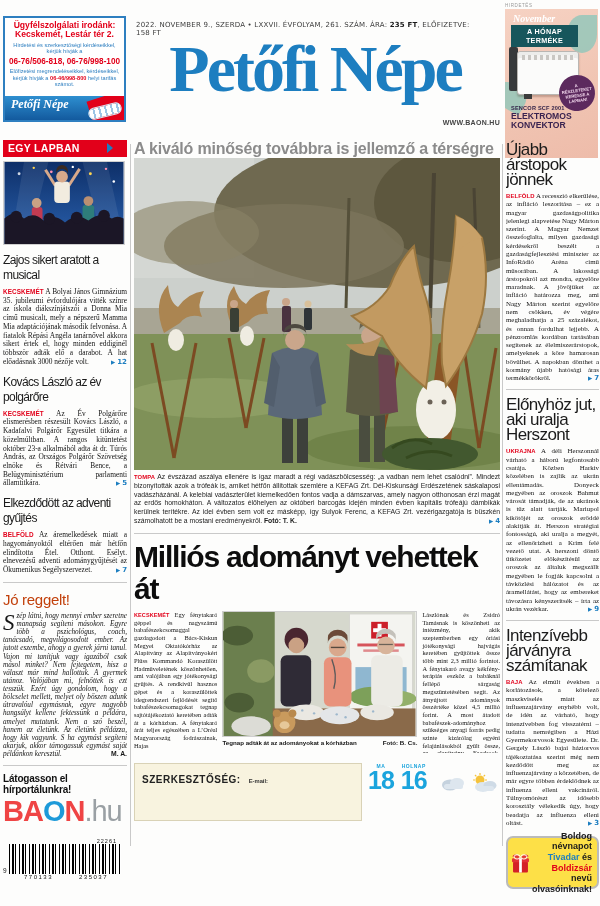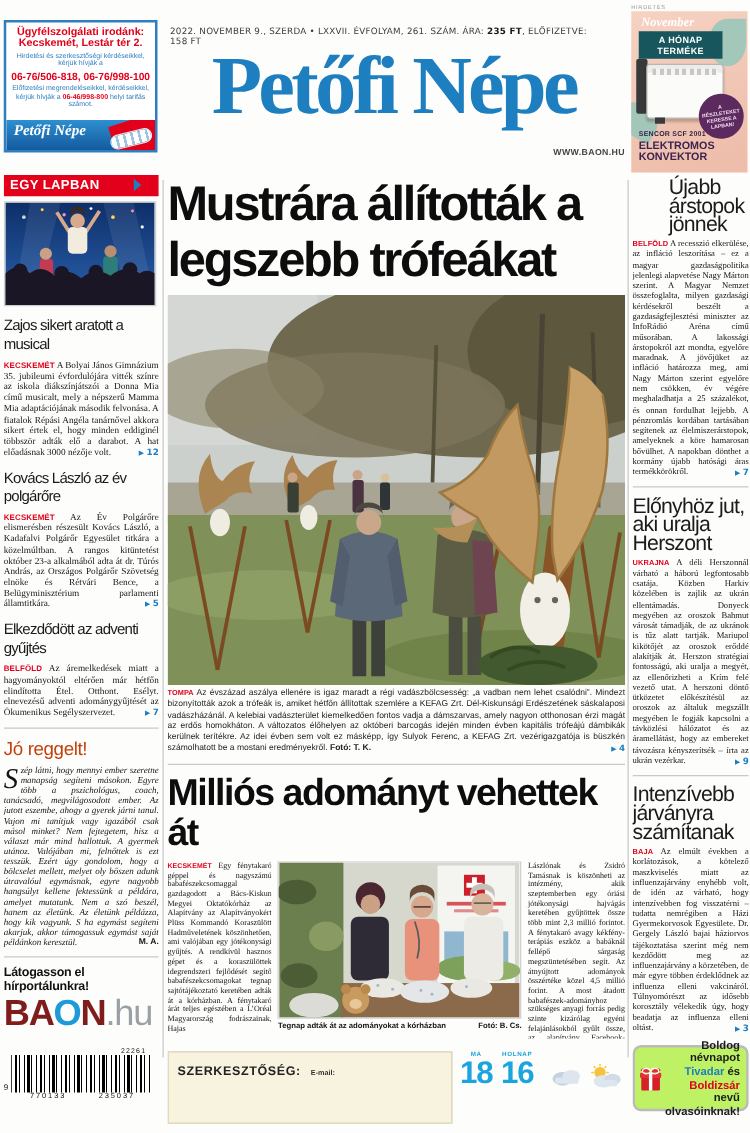--- a/index.html
+++ b/index.html
@@ -51,21 +51,21 @@
   .sv-logo .sv-roll {
     position:absolute; right:2px; bottom:3px; width:34px; height:12px; border-radius:6px;
     background:repeating-linear-gradient(90deg,#fff 0 4px,#9cc4e4 4px 6px);
     transform:rotate(-14deg); border:1px solid #d8e6f2;
   }
 
   
   #ad-box { position:absolute; left:505px; top:3px; width:93px; height:137px; }
   #ad-box .ad-label { font-size:4.5px; color:#999; letter-spacing:.6px; }
   #ad-box .ad-body {
-    position:relative; margin-top:1px; height:129px; overflow:hidden;
+    position:relative; margin-top:1px; height:149px; overflow:hidden;
     background:linear-gradient(160deg,#f6d2c3 0%,#f0c4b2 60%,#eebcaa 100%);
   }
   .ad-leaf { position:absolute; border-radius:50% 0 50% 50%; background:#8fc7ba; opacity:.8; }
   .ad-script {
     position:relative; color:#fff; font-family:"Liberation Serif",serif; font-style:italic;
     font-weight:700; font-size:10px; padding:4px 0 0 8px;
   }
   .ad-banner {
     position:relative; background:#17565c; color:#fff; font-weight:700; font-size:7.2px;
     letter-spacing:.3px; padding:2px 4px; margin:1px 20px 0 6px; text-align:center;
@@ -128,21 +128,21 @@
   .photo-frame { border:1px solid #cfcfcf; display:block; }
 
   
   .op-title { color:#c2410c; font-size:15px; font-weight:400; letter-spacing:-.3px; margin:8px 0 4px; }
   .op-text { font-family:"Liberation Serif",serif; font-style:italic; font-size:7.2px; line-height:1.13; text-align:justify; }
   .op-drop { float:left; font-size:23px; line-height:17px; padding:2px 2px 0 0; font-style:italic; }
   .op-author { float:right; font-weight:700; font-style:normal; font-family:"Liberation Sans",sans-serif; font-size:6.8px; }
 
   .portal-line { font-weight:700; font-size:10px; margin:7px 0 2px; color:#111; letter-spacing:-.2px; }
   .baon-logo { font-weight:700; font-size:29px; letter-spacing:-1px; line-height:1; }
-  .baon-logo .lg-k { color:#7f1d1d; }
+  .baon-logo .lg-k { color:#ef4444; }
   .baon-logo .lg-o { color:#1d9ad9; }
   .baon-logo .lg-hu { color:#9aa0a4; font-weight:400; }
 
   .barcode { margin-top:12px; width:118px; position:relative; }
   .barcode .bc-top { text-align:right; font-size:5.5px; letter-spacing:1px; padding-right:4px; }
   .barcode .bc-row { display:flex; align-items:flex-end; }
   .barcode .bc-9 { font-size:6.5px; padding:0 2px 0 0; }
   .barcode .bc-bars {
     flex:1; height:30px;
     background:repeating-linear-gradient(90deg,#000 0 1px,#fff 1px 3px,#000 3px 5px,#fff 5px 6px,#000 6px 7px,#fff 7px 10px);
@@ -174,21 +174,21 @@
 
   .weather { width:130px; position:relative; }
   .wx-top { display:flex; align-items:flex-end; gap:7px; }
   .wx-cell { text-align:center; }
   .wx-label { font-size:5px; font-weight:700; color:#1ba4dd; letter-spacing:.5px; }
   .wx-temp { font-size:25px; font-weight:700; color:#1ba4dd; line-height:.95; letter-spacing:-1px; }
   .wx-icons { margin-left:auto; display:flex; gap:4px; align-items:center; }
 
   
   .nameday {
-    margin-top:9px; border:2px solid #bbb; border-radius:7px; background:#bef264;
+    margin-top:9px; border:2px solid #bbb; border-radius:7px; background:#fde047;
     padding:4px 5px 4px 3px; display:flex; align-items:center; gap:2px; height:53px;
   }
   .nd-text { text-align:right; font-size:9px; font-weight:700; line-height:1.18; color:#1b1b1b; flex:1; }
   .nd-n1 { color:#1d7ec0; }
   .nd-n2 { color:#e2001a; }
 </style>
 </head>
 <body>
 
 <div id="service-box">
@@ -290,21 +290,21 @@
       <div class="bc-bars"></div>
     </div>
     <div class="bc-nums">
         <span>770133</span>
         <span>235037</span>
       </div>
   </div>
 </div>
 
 <div id="col-center">
-  <h1 class="mainhead">Mustrára állították a legszebb trófeákat</h1>
+  <div class="kicker1">A kiváló minőség továbbra is jellemző a térségre</div>
 
   <svg width="366" height="312" viewBox="0 0 366 312" style="display:block;">
     <rect width="366" height="200" fill="#ccd0cc"></rect>
     <rect x="0" y="0" width="120" height="120" fill="#d4d7d3"></rect>
     <ellipse cx="250" cy="55" rx="170" ry="75" fill="#6f6950"></ellipse>
     <ellipse cx="330" cy="45" rx="90" ry="60" fill="#5d573e"></ellipse>
     <ellipse cx="150" cy="88" rx="120" ry="42" fill="#7b745a" opacity=".85"></ellipse>
     <ellipse cx="55" cy="75" rx="70" ry="32" fill="#8a8468" opacity=".6"></ellipse>
     <line x1="300" y1="15" x2="296" y2="160" stroke="#4a4434" stroke-width="4"></line>
     <line x1="340" y1="30" x2="345" y2="170" stroke="#4a4434" stroke-width="3"></line>
@@ -460,21 +460,21 @@
               <rect x="7" y="13" width="17" height="5" rx="2.5" fill="#dde6ee"></rect>
           </svg>
         </div>
       </div>
 
     </div>
   </div>
 </div>
 
 <div id="col-right">
-  <h2 class="colhead" style="margin-top:2px;margin-left:29px;">Újabb árstopok jönnek</h2>
+  <h2 class="colhead" style="margin-top:2px;">Újabb árstopok jönnek</h2>
   <p class="body"><span class="tag">BELFÖLD</span> <span>A recesszió elkerülése, az infláció leszorítása – ez a magyar gazdaságpolitika jelenlegi alapvetése Nagy Márton szerint. A Magyar Nemzet összefoglalta, milyen gazdasági kérdésekről beszélt a gazdaságfejlesztési miniszter az InfoRádió Aréna című műsorában. A lakossági árstopokról azt mondta, egyelőre maradnak. A jövőjüket az infláció határozza meg, ami Nagy Márton szerint egyelőre nem csökken, év végére meghaladhatja a 25 százalékot, és onnan fordulhat lejjebb. A pénzromlás kordában tartásában segítenek az élelmiszerárstopok, amelyeknek a köre hamarosan bővülhet. A napokban dönthet a kormány újabb hatósági áras termékkörökről.</span><span class="ref">7</span></p>
 
   <hr class="sep">
 
   <h2 class="colhead">Előnyhöz jut, aki uralja Herszont</h2>
   <p class="body"><span class="tag">UKRAJNA</span> <span>A déli Herszonnál várható a háború legfontosabb csatája. Közben Harkiv közelében is zajlik az ukrán ellentámadás. Donyeck megyében az oroszok Bahmut városát támadják, de az ukránok is tűz alatt tartják. Mariupol kikötőjét az oroszok erőddé alakítják át. Herszon stratégiai fontosságú, aki uralja a megyét, az ellenőrizheti a Krím felé vezető utat. A herszoni döntő ütközetet előkészítésül az oroszok az általuk megszállt megyében le fogják kapcsolni a távközlési hálózatot és az áramellátást, hogy az embereket távozásra kényszerítsék – írta az ukrán vezérkar.</span><span class="ref">9</span></p>
 
   <hr class="sep">
 
   <h2 class="colhead">Intenzívebb járványra számítanak</h2>

